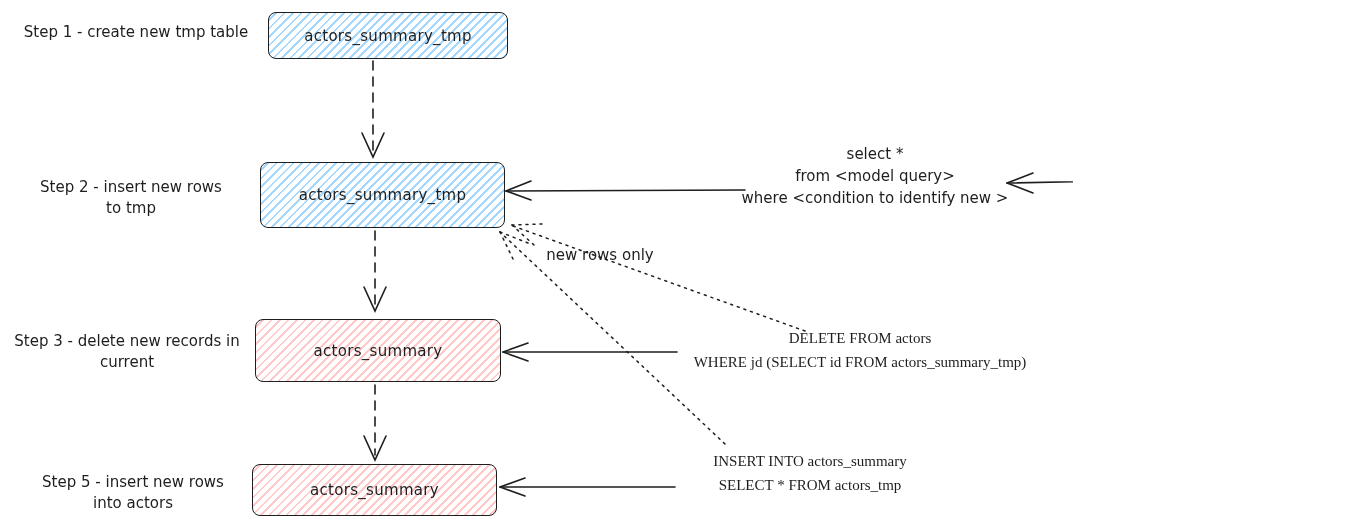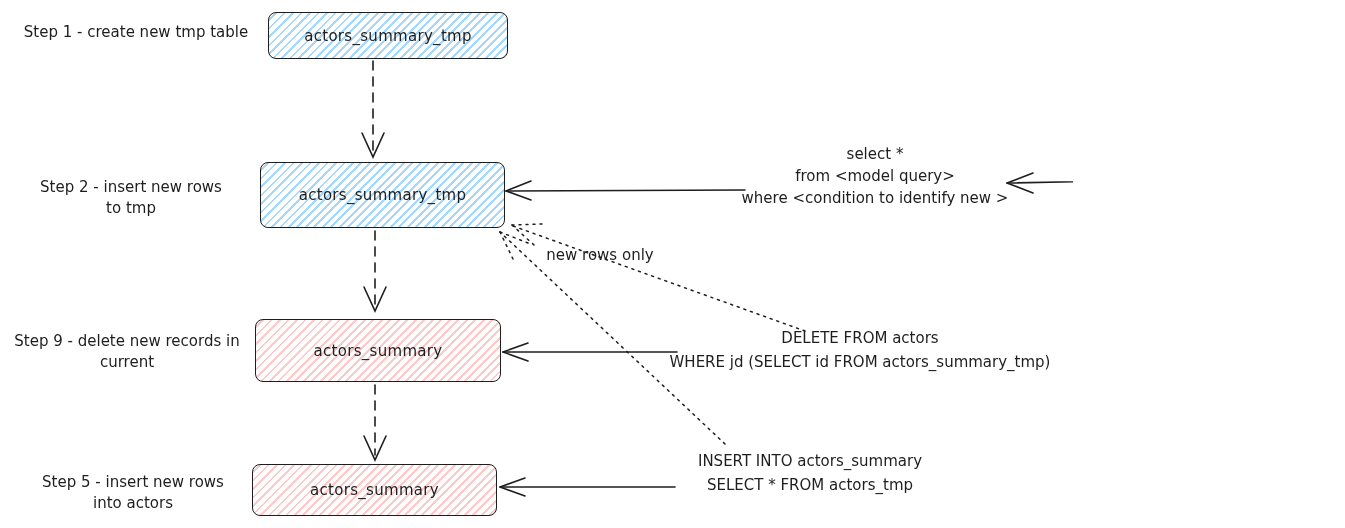--- a/index.html
+++ b/index.html
@@ -29,21 +29,21 @@
   .node.tmp{
     background-image:repeating-linear-gradient(135deg,#ffffff 0px,#ffffff 4px,var(--tmp-fill) 4px,var(--tmp-fill) 6px);
   }
   .node.cur{
     background-image:repeating-linear-gradient(135deg,#ffffff 0px,#ffffff 4px,var(--cur-fill) 4px,var(--cur-fill) 6px);
   }
   .annot{
     font-size:15px;line-height:22px;text-align:center;white-space:pre-line;
     color:var(--stroke);
   }
-  .annot.sql{line-height:24px;}
+  .annot.sql{line-height:24px;font-family:Liberation Serif, serif;}
   .diamond-label{
     font-size:15px;text-align:center;color:var(--stroke);margin-top:44px;
   }
 </style>
 </head>
 <body>
 
 <div id="canvas">
 
   <svg id="connectors" viewBox="0 0 1345 528" fill="none" stroke="#1e1e1e" stroke-width="1.6" stroke-linecap="round">
@@ -95,21 +95,21 @@
       <path d="M513 259 L500 232"></path>
       <path d="M528 243 L500 232"></path>
     </g>
 
     <rect x="1193.5" y="117.5" width="113" height="113" rx="14" ry="14" transform="rotate(45 1250 174)" fill="#ffffff" stroke-width="1.7"></rect>
   </svg>
 
   <div class="abs step-label" style="left:8px;top:22px;width:256px;">Step 1 - create new tmp table</div>
   <div class="abs step-label" style="left:25px;top:177px;width:212px;">Step 2 - insert new rows
 to tmp</div>
-  <div class="abs step-label" style="left:4px;top:331px;width:246px;">Step 9 - delete new records in
+  <div class="abs step-label" style="left:4px;top:331px;width:246px;">Step 3 - delete new records in
 current</div>
   <div class="abs step-label" style="left:28px;top:472px;width:210px;">Step 5 - insert new rows
 into actors</div>
 
   <div class="node tmp" style="left:268px;top:12px;width:240px;height:47px;">
     <span>actors_summary_tmp</span>
   </div>
   <div class="node tmp" style="left:260px;top:162px;width:245px;height:66px;">
     <span>actors_summary_tmp</span>
   </div>

